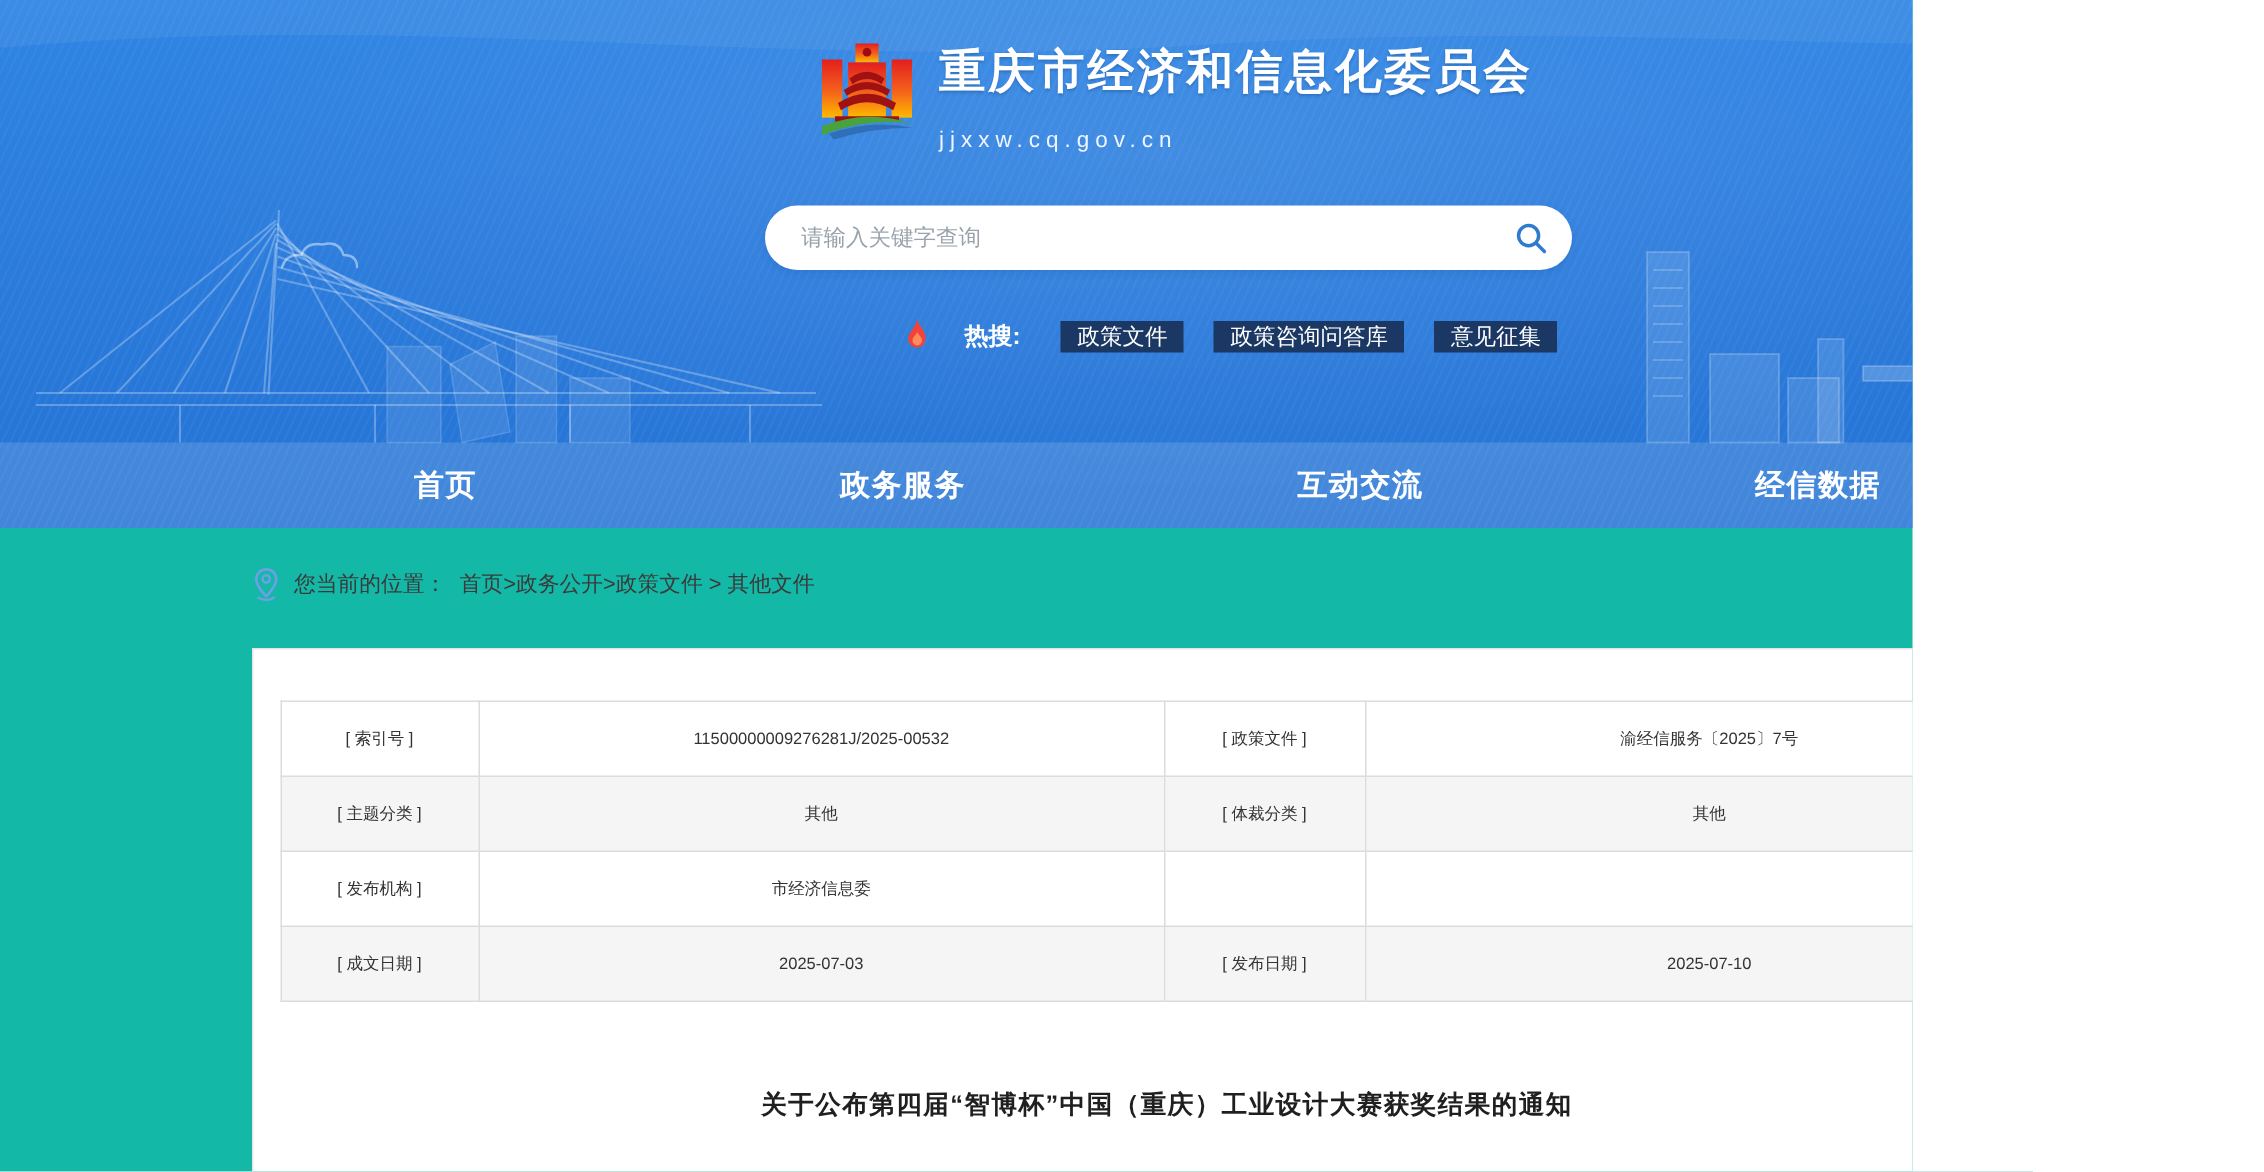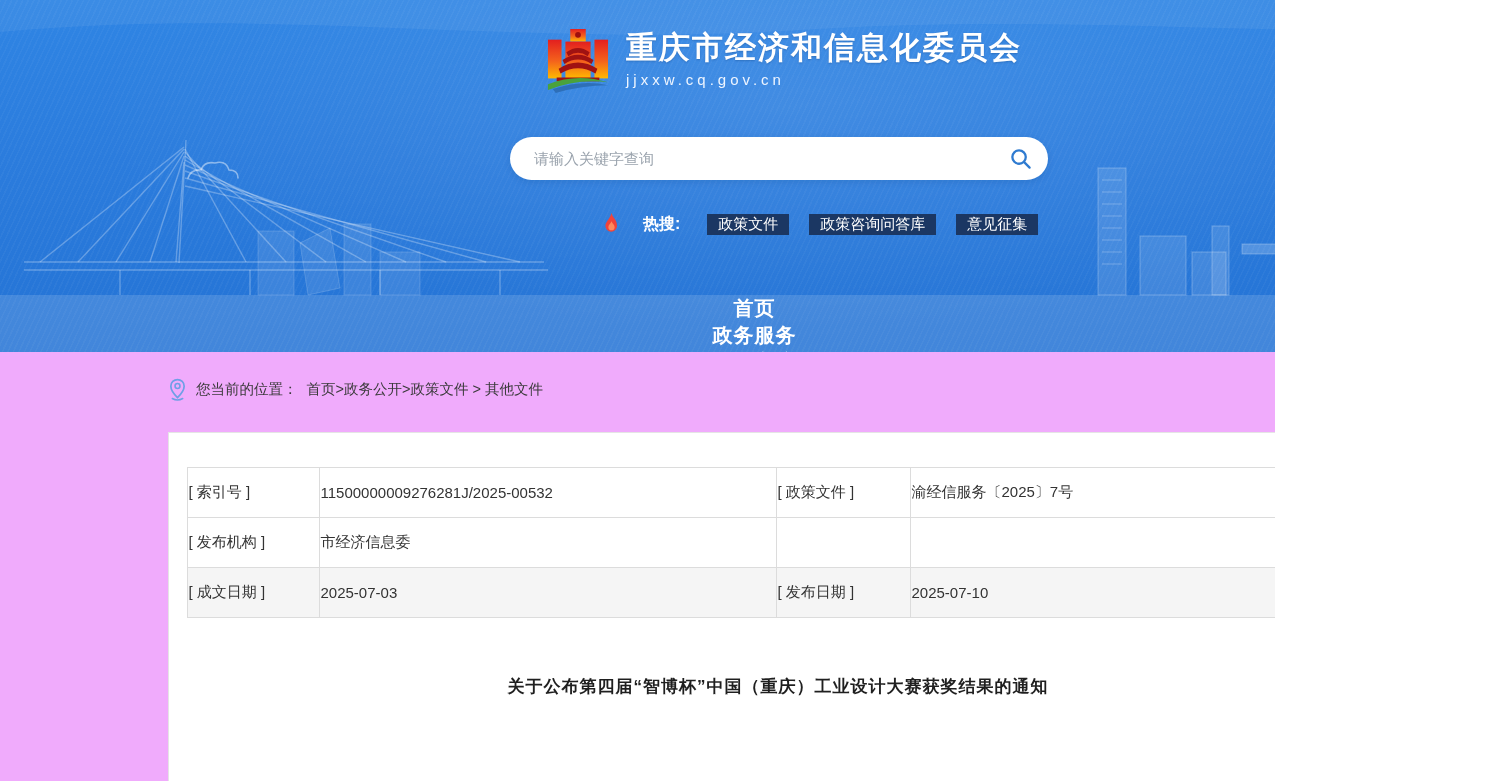--- a/index.html
+++ b/index.html
@@ -1,66 +1,66 @@
 <!DOCTYPE html>
 <html><head>
 <meta charset="utf-8">
 <style>
   html,body{margin:0;padding:0;background:#fff;}
   .page{position:relative;width:1275px;height:781px;overflow:hidden;
-        font-family:"Liberation Sans","DejaVu Sans",sans-serif;background:#f0abfc;}
+        font-family:"Liberation Sans","DejaVu Sans",sans-serif;background:#14b8a6;}
 
   
   .site-header{position:absolute;top:0;left:0;width:1509px;height:352px;
     background:
       radial-gradient(1000px 320px at 52% 30%, rgba(255,255,255,0.10), rgba(255,255,255,0) 70%),
       linear-gradient(180deg,#2f85e4 0%,#2b7cdd 45%,#2473d5 100%);
     overflow:hidden;}
   .hatch{position:absolute;inset:0;
     background:repeating-linear-gradient(115deg, rgba(255,255,255,0.035) 0 1.5px, rgba(255,255,255,0) 1.5px 5px);}
   .skyline{position:absolute;top:0;left:0;width:1509px;height:352px;}
 
   .logo-block{position:absolute;left:547px;top:27px;display:flex;gap:17px;align-items:flex-start;cursor:pointer;}
   .logo-icon{width:62px;height:66px;display:block;}
   .site-title{color:#fff;font-size:31px;font-weight:bold;letter-spacing:2px;line-height:42px;
     text-shadow:0 1px 2px rgba(0,40,90,0.25);}
-  .site-domain{color:#eef5ff;font-size:15px;letter-spacing:4px;margin-top:2px;}
+  .site-domain{color:#eef5ff;font-size:15px;letter-spacing:4px;margin-top:16px;}
 
   .searchbar{position:absolute;left:510px;top:137px;width:538px;height:43px;background:#fff;
     border-radius:22px;display:flex;align-items:center;box-shadow:0 2px 6px rgba(10,60,120,0.15);gap:44px;}
   .search-input{flex:1;height:100%;border:none;outline:none;background:transparent;
     padding:0 10px 0 24px;font-size:15px;color:#333;font-family:inherit;border-radius:22px;}
   .search-input::placeholder{color:#9aa3ad;}
   .search-btn{background:none;border:none;padding:0 16px 0 0;cursor:pointer;display:flex;align-items:center;}
 
   .hotsearch{position:absolute;left:602px;top:212px;display:flex;align-items:center;gap:20px;}
   .flame{width:19px;height:24px;margin-right:2px;}
   .hot-label{color:#fff;font-size:16px;font-weight:bold;margin-right:7px;}
   .hot-tag{color:#fff;font-size:15px;background:#1b3763;padding:1px 11px;text-decoration:none;cursor:pointer;white-space:nowrap;}
 
   .mainnav{position:absolute;left:0;bottom:0;width:1509px;height:57px;background:rgba(255,255,255,0.14);}
-  .nav-inner{margin:0 auto;width:1220px;height:57px;display:flex;flex-direction:column;}
+  .nav-inner{margin:0 auto;width:1220px;height:57px;display:flex;}
   .nav-item{flex:1;display:flex;align-items:center;justify-content:center;color:#fff;font-size:20px;
     font-weight:bold;letter-spacing:1px;text-decoration:none;cursor:pointer;position:relative;}
   .nav-item.active{background:#0d5fb4;}
   .nav-item.active::before{content:"";position:absolute;top:-15px;left:0;width:100%;height:15px;background:#0d5fb4;}
   .nav-item.active::after{content:"";position:absolute;top:-15px;right:0;width:15px;height:15px;background:#09457e;
     clip-path:polygon(0 0,100% 0,100% 100%);}
 
   
   .breadcrumb{position:absolute;left:168px;top:378px;display:flex;align-items:center;gap:9px;justify-content:flex-end;}
   .pin-icon{width:19px;height:23px;}
   .crumb-text{font-size:14.5px;color:#3a3a3a;}
   .crumb-path{font-size:14.5px;color:#3a3a3a;cursor:pointer;}
 
   .doc-card{position:absolute;left:168px;top:432px;width:1220px;height:420px;background:#fff;
     border:1px solid #e5e5e5;box-sizing:border-box;}
   .meta-table{margin:34px auto 0 auto;width:1182px;border-collapse:collapse;table-layout:fixed;}
-  .meta-table td{border:1px solid #dcdcdc;height:49px;text-align:left;vertical-align:middle;
-    font-size:15px;color:#333;padding:0 1px;overflow:hidden;white-space:nowrap;}
+  .meta-table td{border:1px solid #dcdcdc;height:49px;text-align:center;vertical-align:middle;
+    font-size:11px;color:#333;padding:0 1px;overflow:hidden;white-space:nowrap;}
   .meta-table tr.row-even td{background:#f5f5f5;}
   .meta-table tr.row-odd td{background:#ffffff;}
 
   .doc-title{margin:57px 30px 0 30px;text-align:center;font-size:17px;font-weight:bold;color:#1f1f1f;letter-spacing:1px;}
 </style>
 </head>
 <body>
 
 <div class="page">
 
@@ -221,20 +221,26 @@
           <col style="width:134px">
           <col style="width:459px">
         </colgroup>
       <tbody>
         <tr class="row-odd">
           <td>[ 索引号 ]</td>
           <td>11500000009276281J/2025-00532</td>
           <td>[ 政策文件 ]</td>
           <td>渝经信服务〔2025〕7号</td>
         </tr>
+        <tr class="row-even">
+          <td>[ 主题分类 ]</td>
+          <td>其他</td>
+          <td>[ 体裁分类 ]</td>
+          <td>其他</td>
+        </tr>
         <tr class="row-odd">
           <td>[ 发布机构 ]</td>
           <td>市经济信息委</td>
           <td></td>
           <td></td>
         </tr>
         <tr class="row-even">
           <td>[ 成文日期 ]</td>
           <td>2025-07-03</td>
           <td>[ 发布日期 ]</td>

